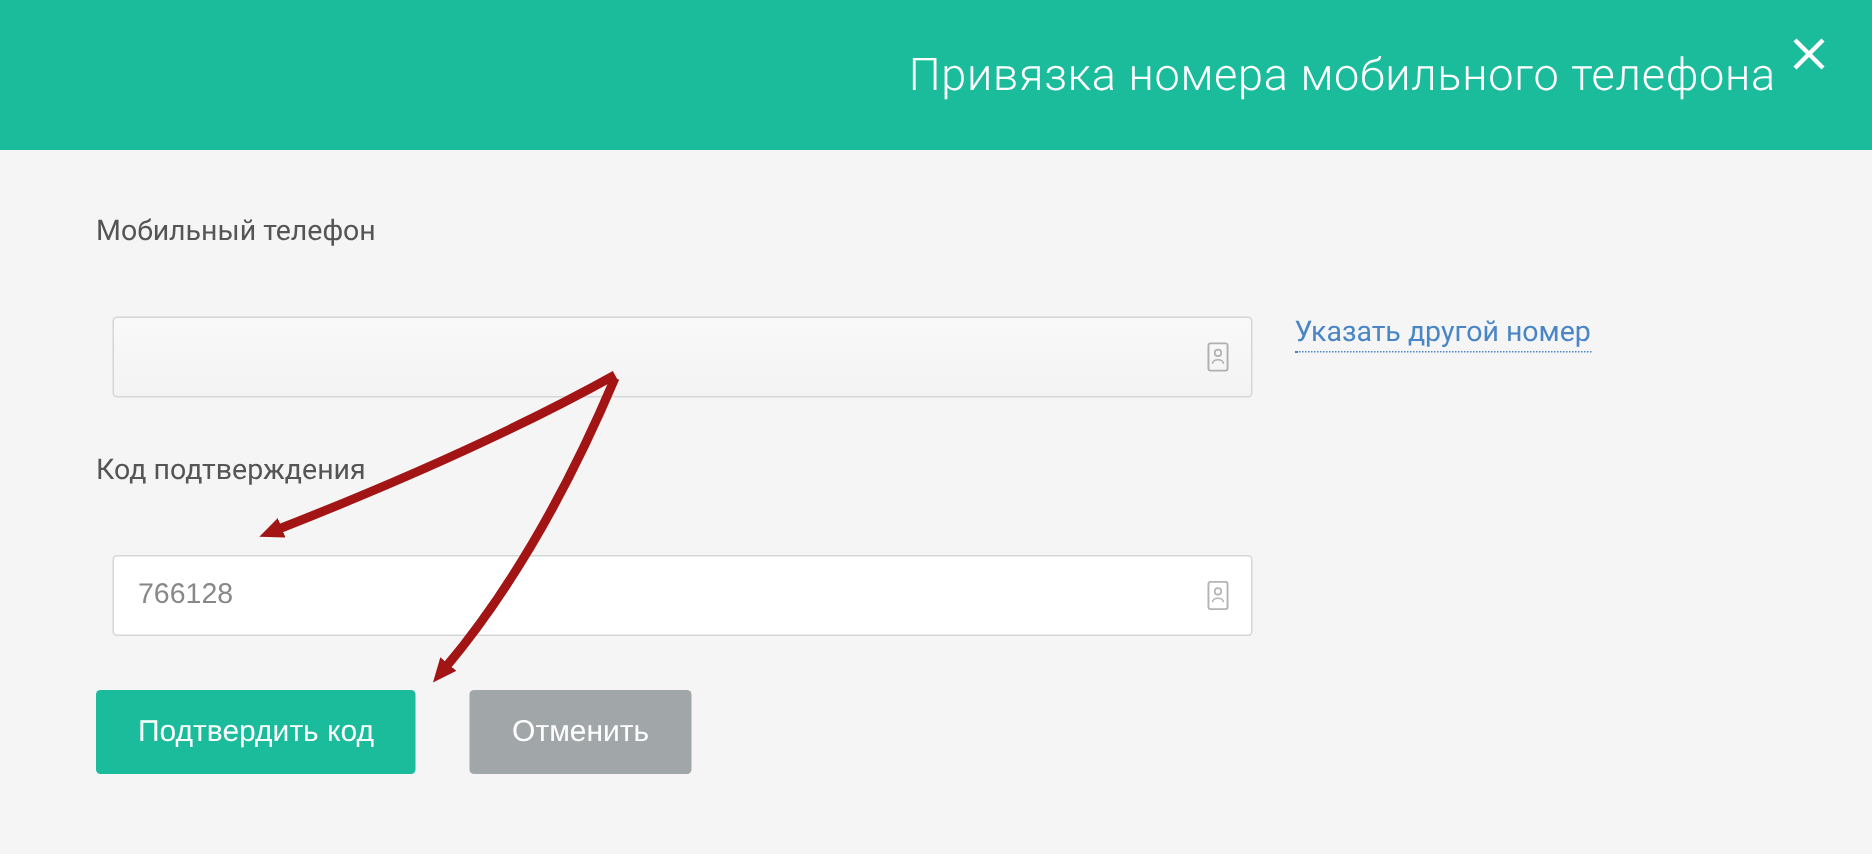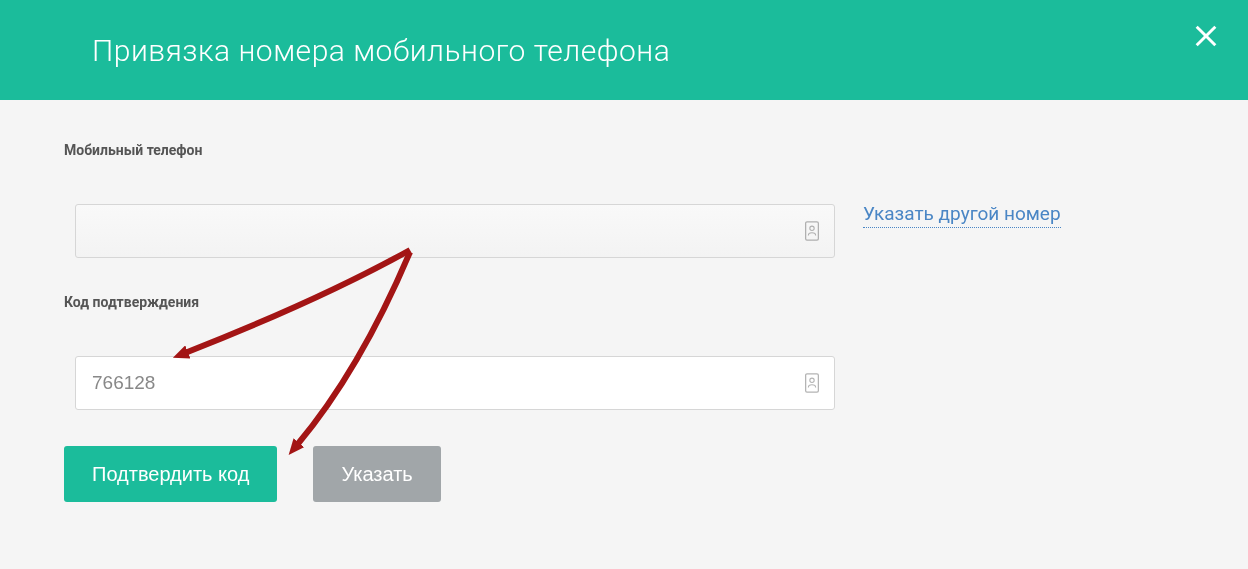--- a/index.html
+++ b/index.html
@@ -8,22 +8,23 @@
       background: #f5f5f5;
       width: 1248px;
       height: 569px;
       position: relative;
     }
     .header {
       background: #1bbc9b;
       height: 100px;
       display: flex;
       align-items: center;
-      padding: 0 92px;
+      padding: 0 64px;
       position: relative;
+      justify-content: flex-end;
     }
     .header-title {
       color: #ffffff;
       font-size: 30px;
       font-weight: 300;
       letter-spacing: 0.5px;
     }
     .close-btn {
       position: absolute;
       right: 24px;
@@ -34,24 +35,23 @@
       display: flex;
       align-items: center;
       justify-content: center;
     }
     .close-btn svg { width: 28px; height: 28px; }
     .content {
       padding: 42px 64px;
     }
     .field-label {
       color: #555;
-      font-size: 14px;
+      font-size: 19px;
       margin-bottom: 14px;
       display: block;
-      font-weight: bold;
     }
     .row {
       display: flex;
       align-items: center;
       gap: 28px;
       margin-bottom: 36px;
       padding-left: 11px;
     }
     .input-wrap {
       position: relative;
@@ -148,21 +148,21 @@
       <svg class="input-icon" viewBox="0 0 18 22">
         <rect x="2" y="1" width="14" height="20" rx="1.5" fill="none" stroke="#777" stroke-width="1.4"></rect>
         <circle cx="9" cy="8" r="2.4" fill="none" stroke="#777" stroke-width="1.2"></circle>
         <path d="M5 16c0-2 2-3 4-3s4 1 4 3" fill="none" stroke="#777" stroke-width="1.2"></path>
       </svg>
     </div>
   </div>
 
   <div class="buttons">
     <button class="btn btn-primary">Подтвердить код</button>
-    <button class="btn btn-secondary">Указать</button>
+    <button class="btn btn-secondary">Отменить</button>
   </div>
 
 </div>
 
 <svg class="arrows" width="1248" height="569">
   <defs>
     <marker id="ah" markerWidth="16" markerHeight="14" refX="3" refY="7" orient="auto" markerUnits="userSpaceOnUse">
       <polygon points="0,0 16,7 0,14" fill="#a31515"></polygon>
     </marker>
   </defs>

